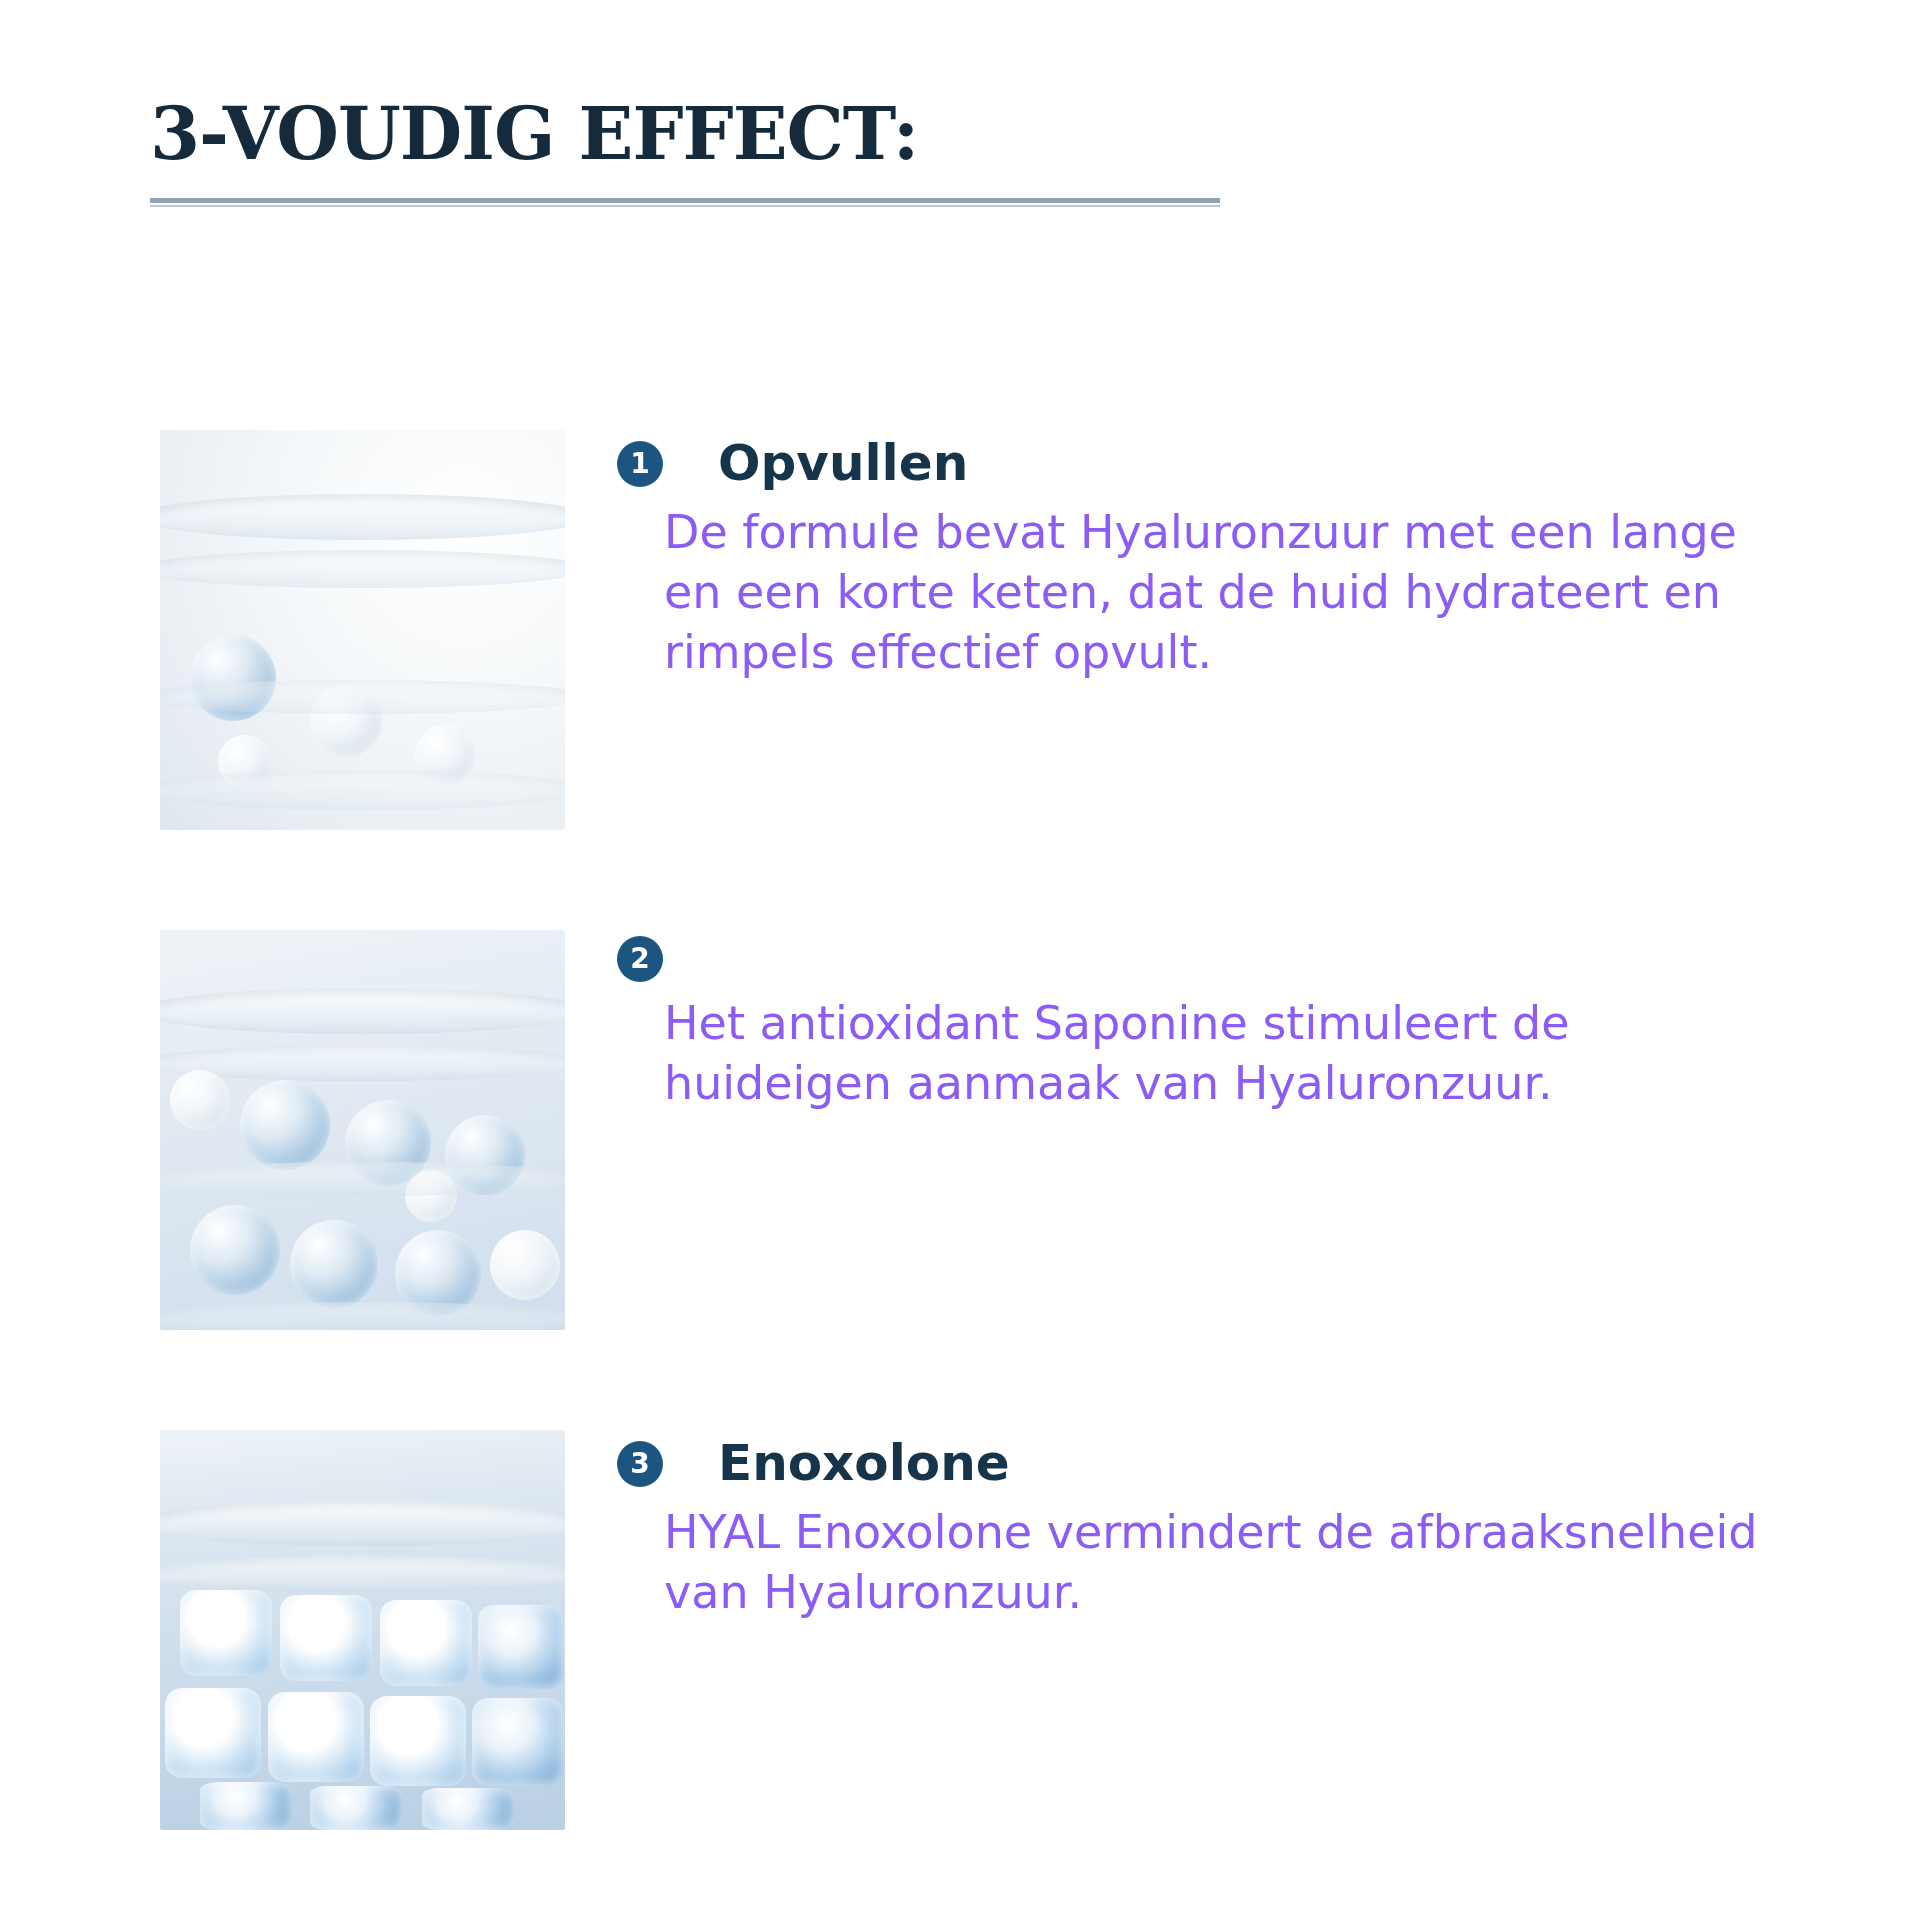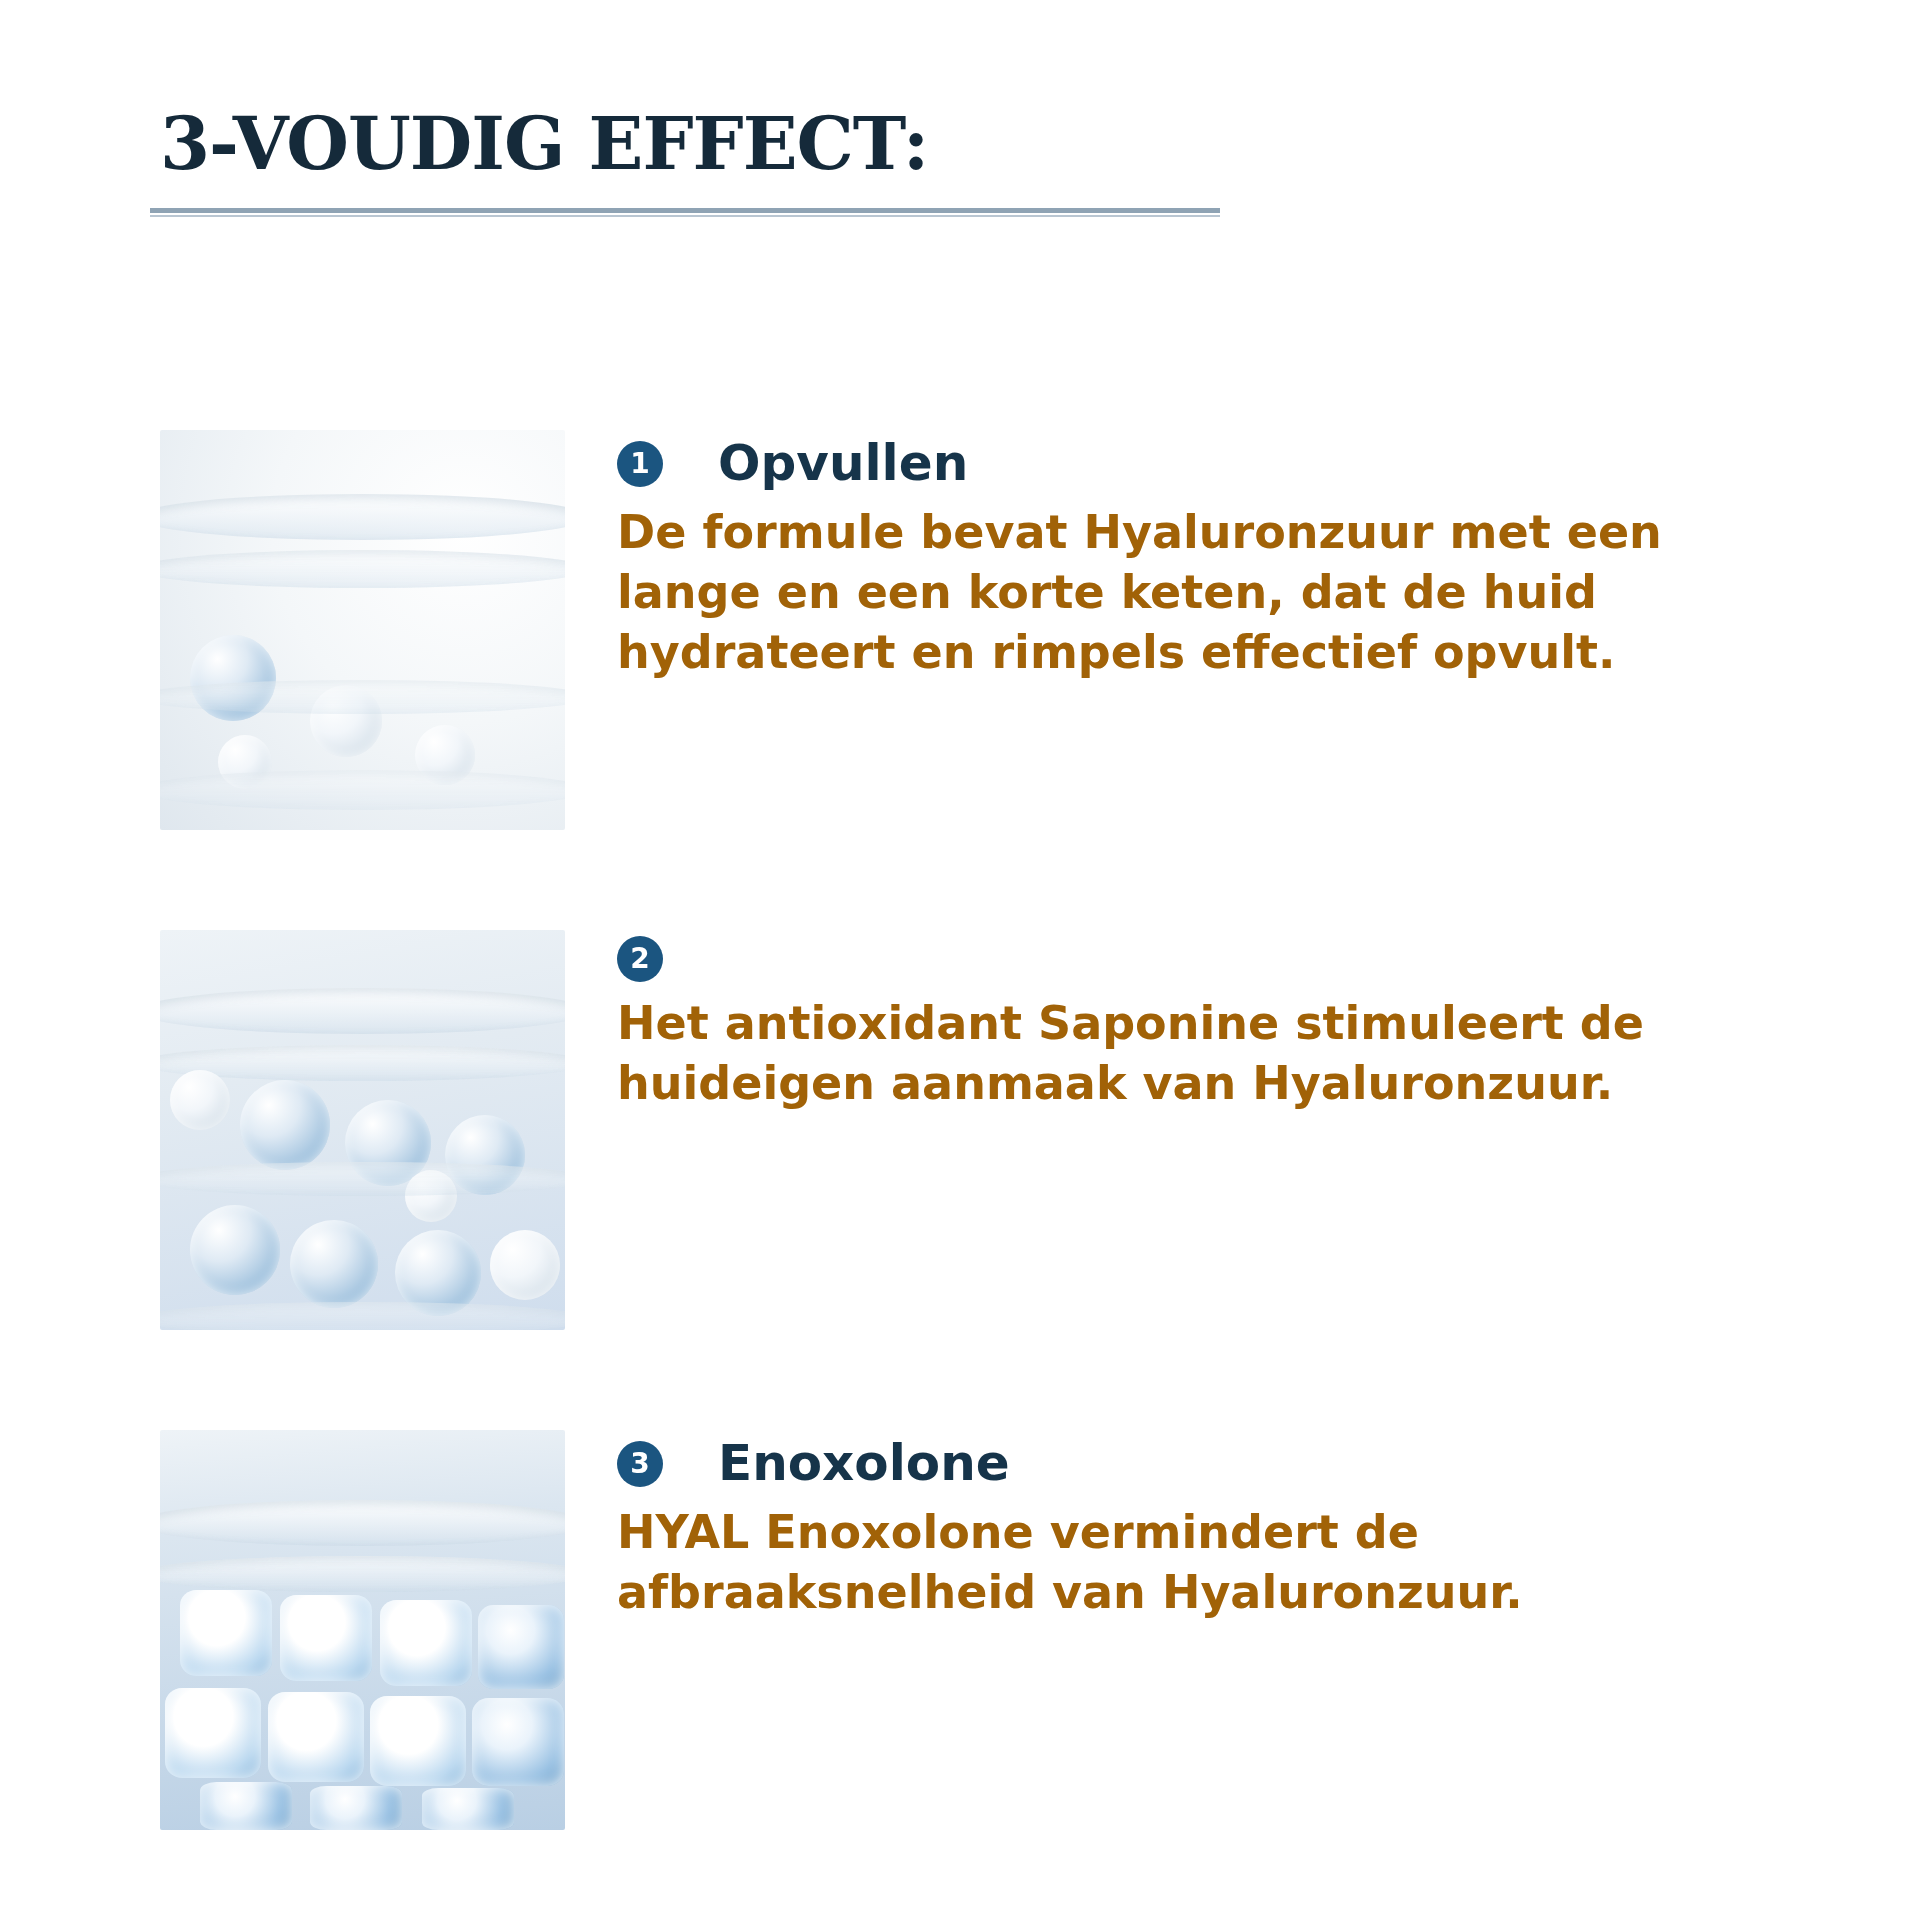--- a/index.html
+++ b/index.html
@@ -30,21 +30,21 @@
     left: 150px;
     right: 150px;
     height: 210px;
   }
   .title {
     font-family: "DejaVu Serif", serif;
     font-weight: bold;
     font-size: 72px;
     letter-spacing: -1px;
     color: #152a3a;
-    margin: 10px;
+    margin: 0;
     line-height: 1.05;
     white-space: nowrap;
   }
   .title-rule {
     margin-top: 26px;
     width: 1070px;
     height: 0;
     border-top: 5px solid #8fa3b4;
     border-bottom: 2px solid #b9c6d2;
     height: 9px;
@@ -234,23 +234,24 @@
     font-size: 50px;
     font-weight: bold;
     color: #16344a;
     letter-spacing: 0px;
     line-height: 1.1;
     margin-left: 33px;
   }
   .step-body {
     font-size: 46px;
     line-height: 1.30;
-    color: #a16207;
+    color: #8b5cf6;
     max-width: 1190px;
-    font-weight: bold;
+    font-weight: normal;
+    margin-left: 47px;
   }
 </style>
 </head>
 <body>
 
 <div class="page">
 
   <div class="header">
     <h1 class="title">3-VOUDIG EFFECT:</h1>
     <div class="title-rule"></div>

